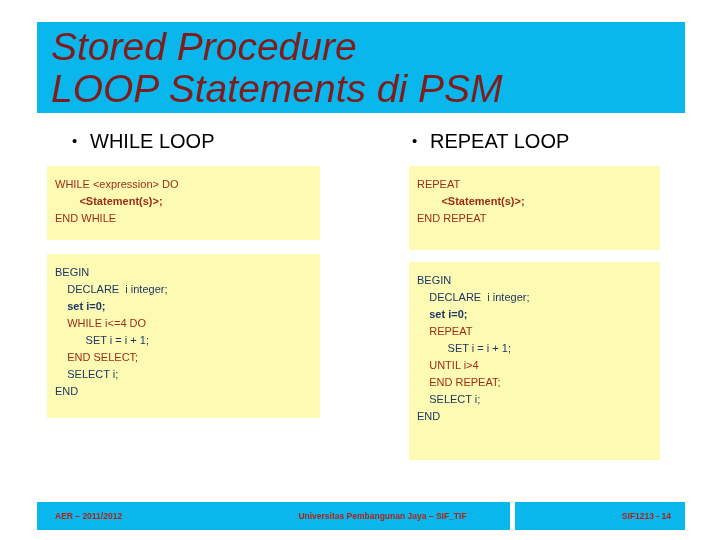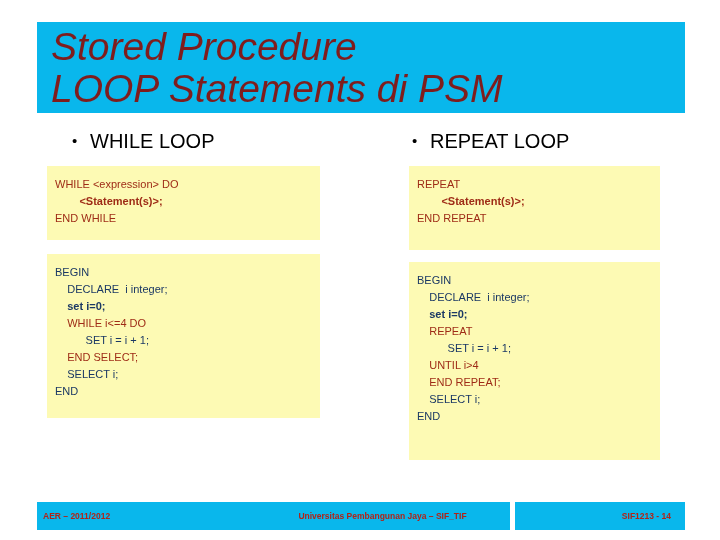--- a/index.html
+++ b/index.html
@@ -84,21 +84,21 @@
     height: 28px;
     background: #09B7EC;
     color: #B02418;
     font-size: 8.5px;
     font-weight: bold;
     box-sizing: border-box;
     display: flex;
     align-items: center;
     white-space: nowrap;
   }
-  #footer-left   { left: 37px;  width: 245px; padding-left: 6px;  justify-content: flex-start; }
+  #footer-left   { left: 37px;  width: 245px; padding-left: 18px;  justify-content: flex-start; }
   #footer-center { left: 255px; width: 255px; justify-content: center; }
   #footer-right  { left: 515px; width: 170px; padding-right: 14px; justify-content: flex-end; align-items: center; }
 </style>
 </head>
 <body>
 
 <div class="title-banner">
   <div class="title-line">Stored Procedure</div>
   <div class="title-line">LOOP Statements di PSM</div>
 </div>

